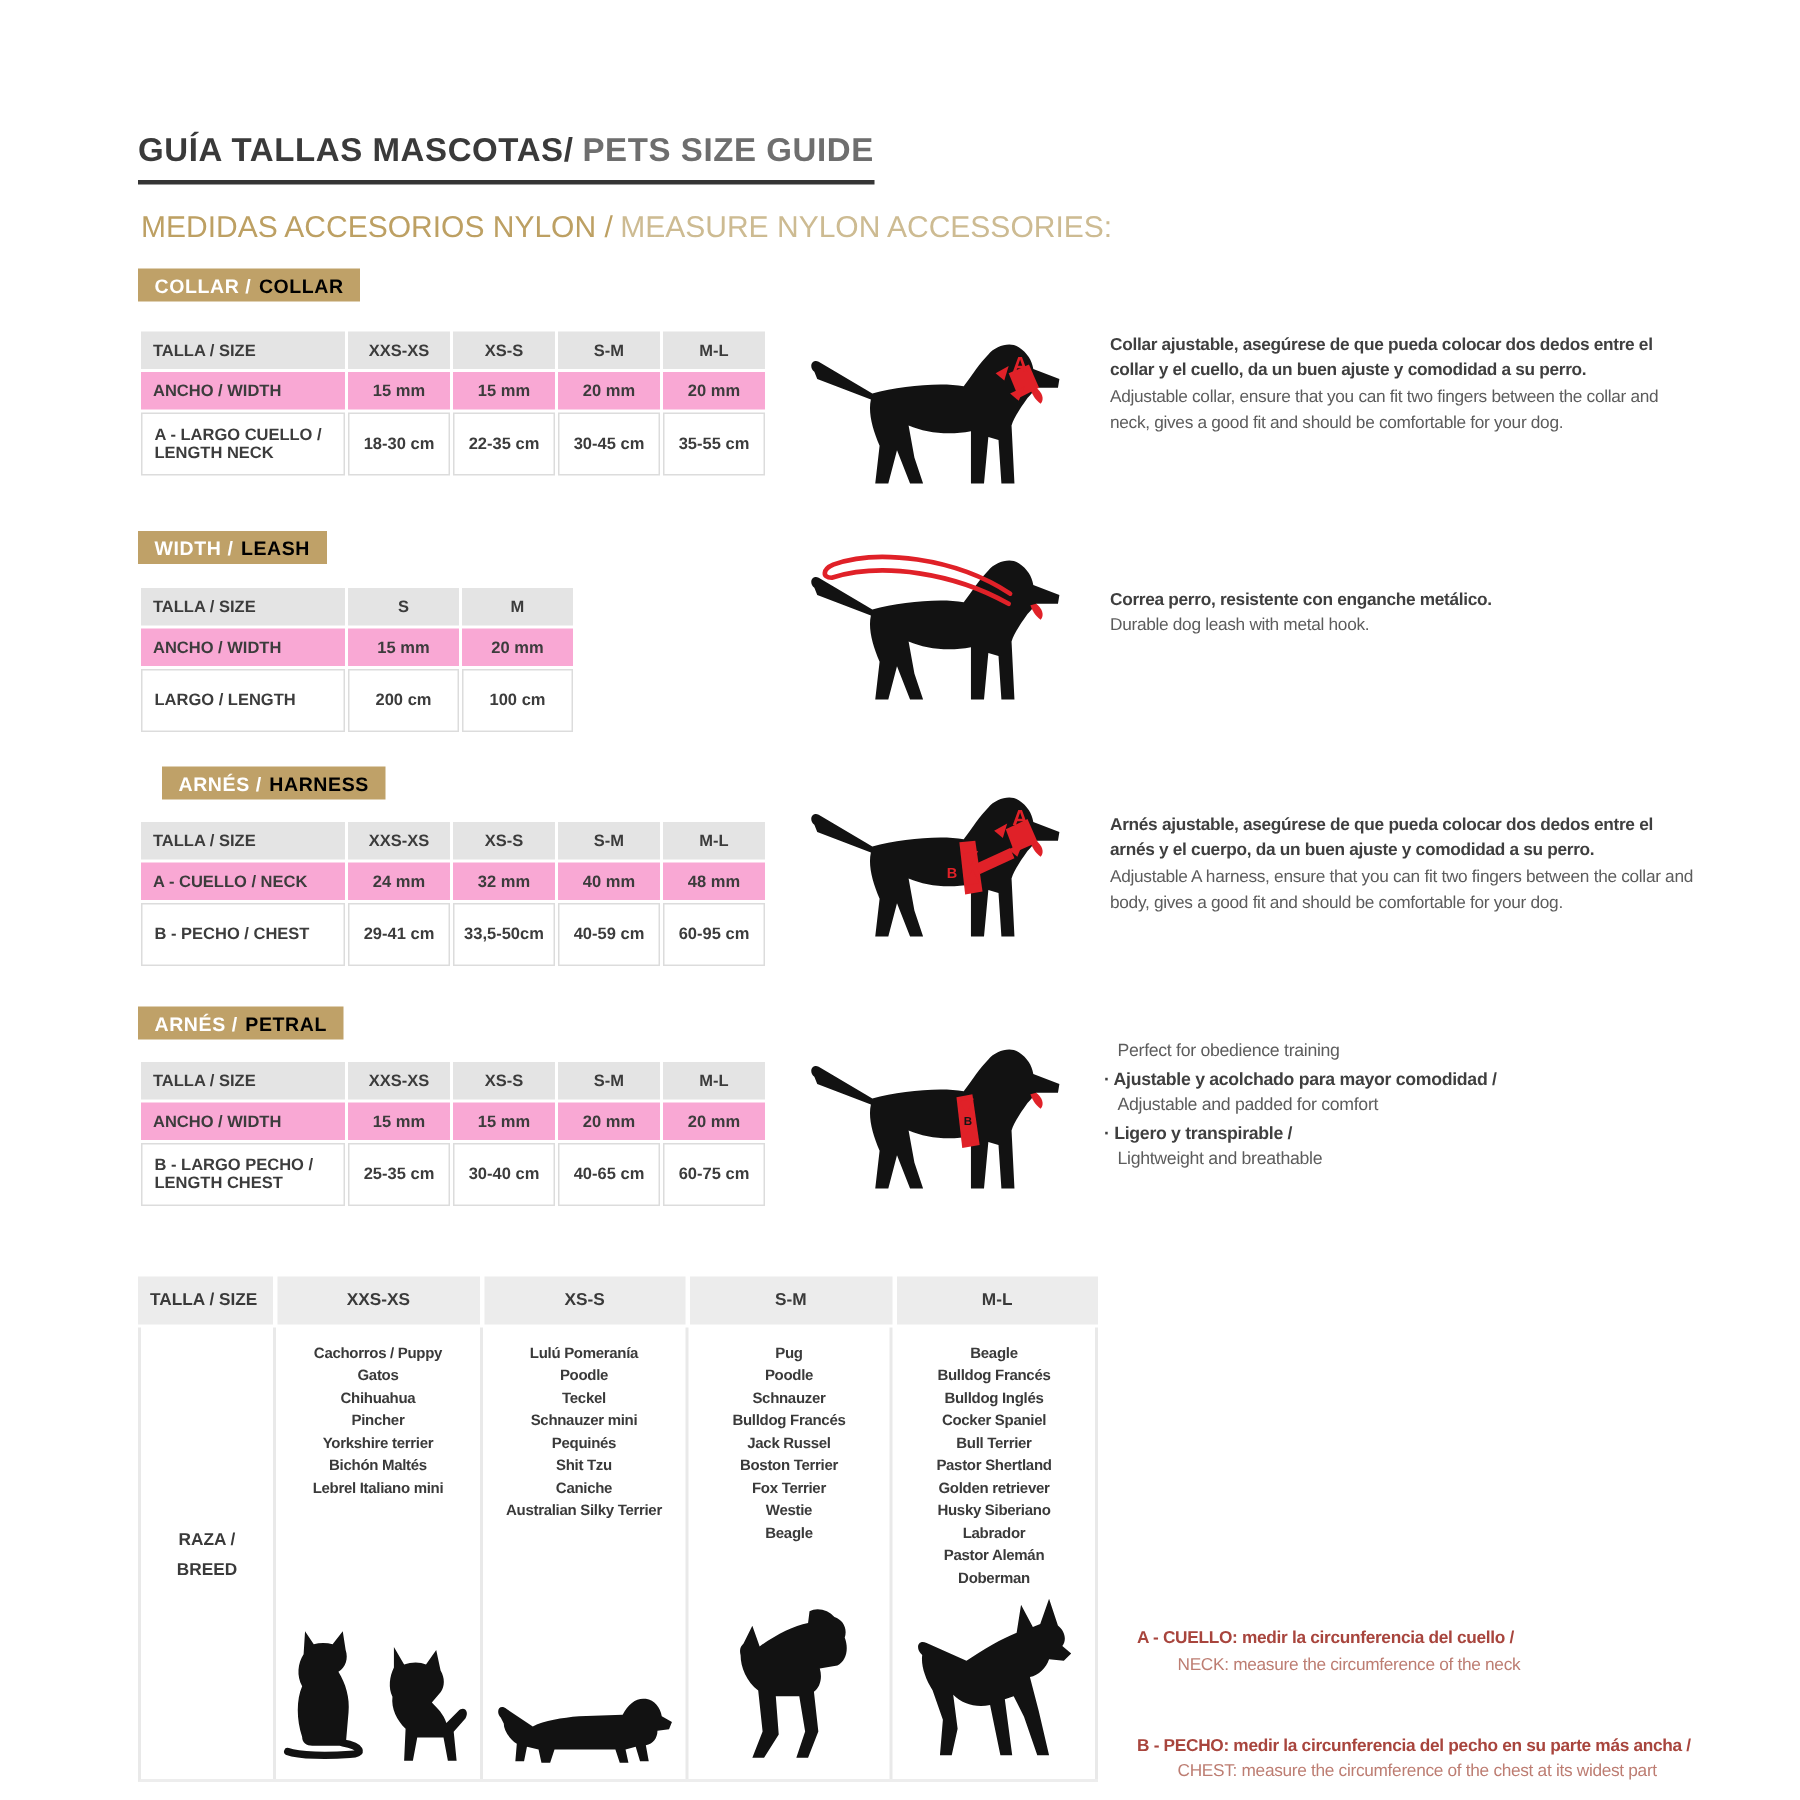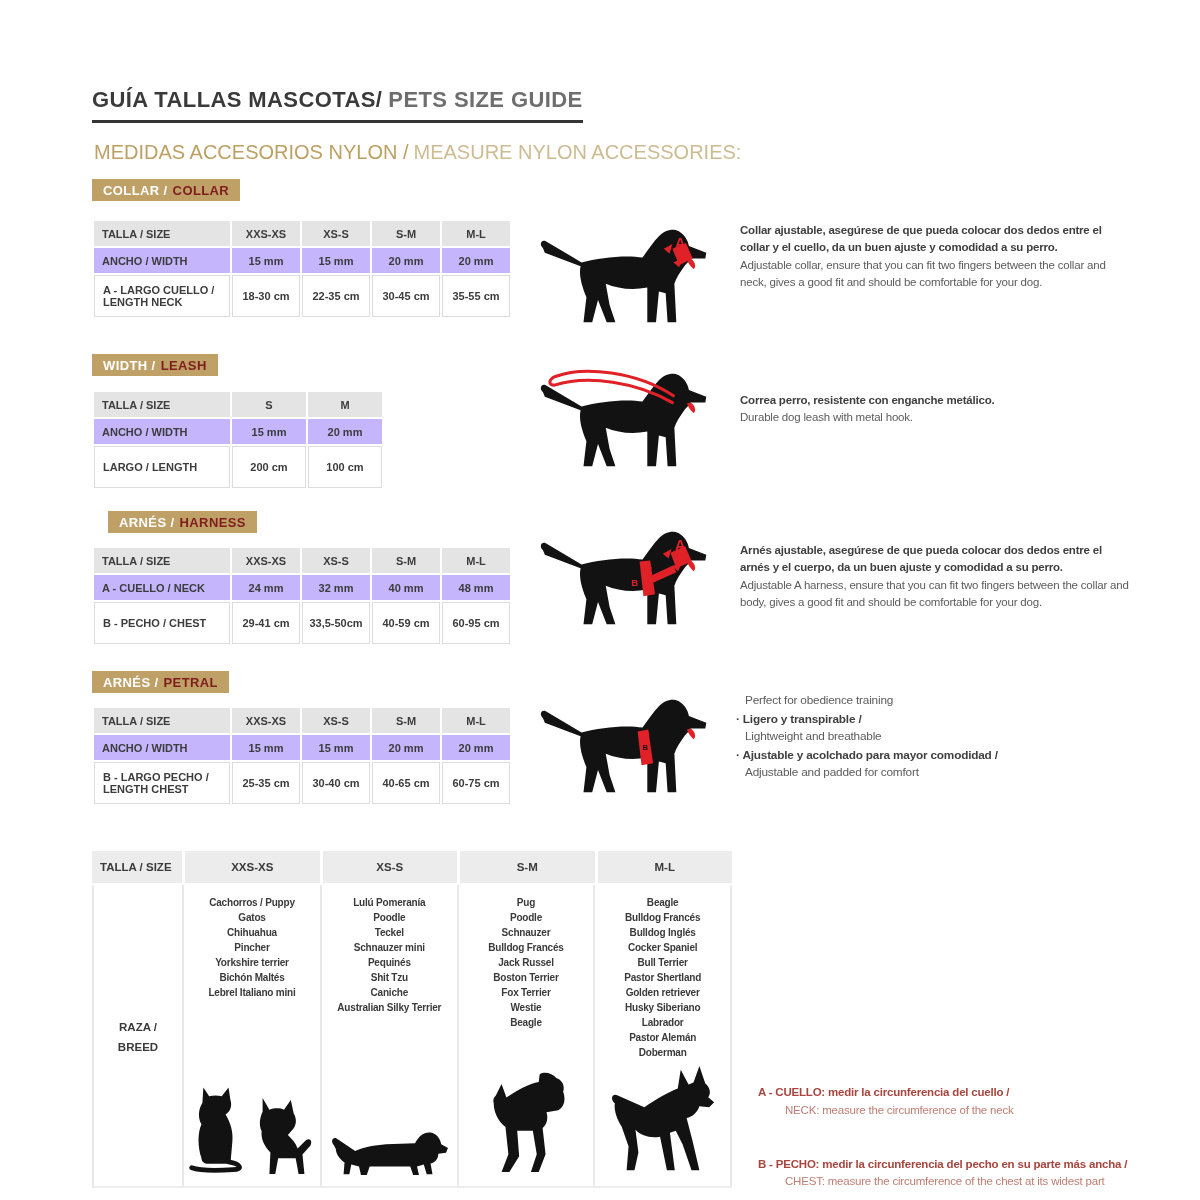--- a/index.html
+++ b/index.html
@@ -15,30 +15,30 @@
   .title .t-es{color:#3a3a3a;}
   .title .t-en{color:#6e6e6e;margin-left:6px;}
 
   .subtitle{left:94px;top:141px;font-size:20px;font-weight:normal;white-space:nowrap;}
   .subtitle .s-es{color:#bda063;}
   .subtitle .s-en{color:#cdbb92;margin-left:5px;}
 
   
   .badge{background:#bfa168;color:#fff;font-weight:bold;font-size:13px;
          padding:4px 11px 3px;letter-spacing:.4px;white-space:nowrap;display:inline-block;}
-  .badge .b-en{color:#7f1d1d;margin-left:5px;}
+  .badge .b-en{color:#000000;margin-left:5px;}
 
   
   table.spec{border-collapse:separate;border-spacing:2px;font-size:11px;font-weight:bold;color:#3c3c3c;}
   .spec td{text-align:center;vertical-align:middle;padding:0 2px;}
   .spec td.lbl{text-align:left;padding-left:8px;width:124px;}
   .spec td.val{width:64px;}
   .spec td.valw{width:70px;}
   .spec tr.rh td{background:#e4e4e4;height:25px;}
-  .spec tr.rm td{background:#c4b5fd;height:25px;}
+  .spec tr.rm td{background:#f9a8d4;height:25px;}
   .spec tr.rw td{background:#fff;border:1px solid #dcdcdc;height:40px;}
 
   
   .desc{width:392px;font-size:11.5px;line-height:1.5;letter-spacing:-.2px;}
   .desc .d-es{font-weight:bold;color:#3f3f3f;display:block;}
   .desc .d-en{color:#5c5c5c;display:block;}
 
   
   .bullets{width:400px;font-size:11.8px;line-height:1.45;letter-spacing:-.2px;}
   .bullet{margin-bottom:2px;}
@@ -265,26 +265,26 @@
     <path class="rd" d="M115,80 L125,78 L120,68 Z"></path>
     <text class="dtxt" x="119" y="66" text-anchor="middle">B</text>
   </svg>
 </div>
 
 <div class="abs bullets" style="left:736px;top:692px;">
   <div class="bullet">
     <div class="b-en">Perfect for obedience training</div>
   </div>
   <div class="bullet">
+    <div class="b-es">Ajustable y acolchado para mayor comodidad /</div>
+    <div class="b-en">Adjustable and padded for comfort</div>
+  </div>
+  <div class="bullet">
     <div class="b-es">Ligero y transpirable /</div>
     <div class="b-en">Lightweight and breathable</div>
-  </div>
-  <div class="bullet">
-    <div class="b-es">Ajustable y acolchado para mayor comodidad /</div>
-    <div class="b-en">Adjustable and padded for comfort</div>
   </div>
 </div>
 
 <div class="abs breed-table">
   <div class="bt-header">
     <div class="bt-hcell first">TALLA / SIZE</div>
     <div class="bt-hcell">XXS-XS</div>
     <div class="bt-hcell">XS-S</div>
     <div class="bt-hcell">S-M</div>
     <div class="bt-hcell">M-L</div>

